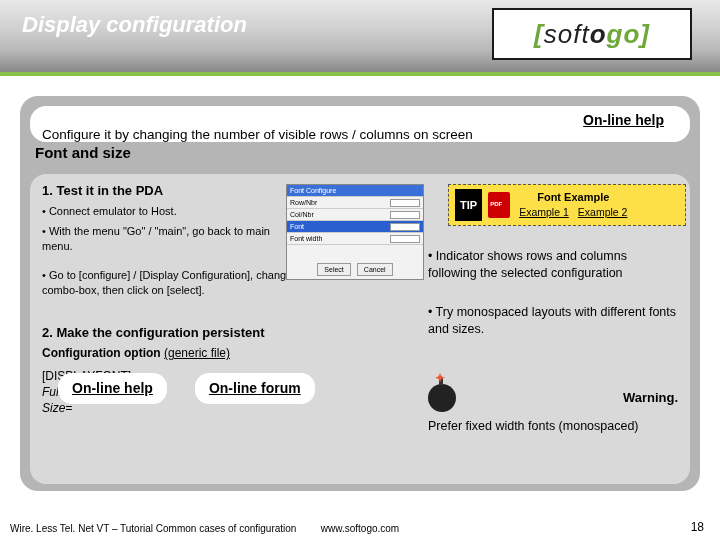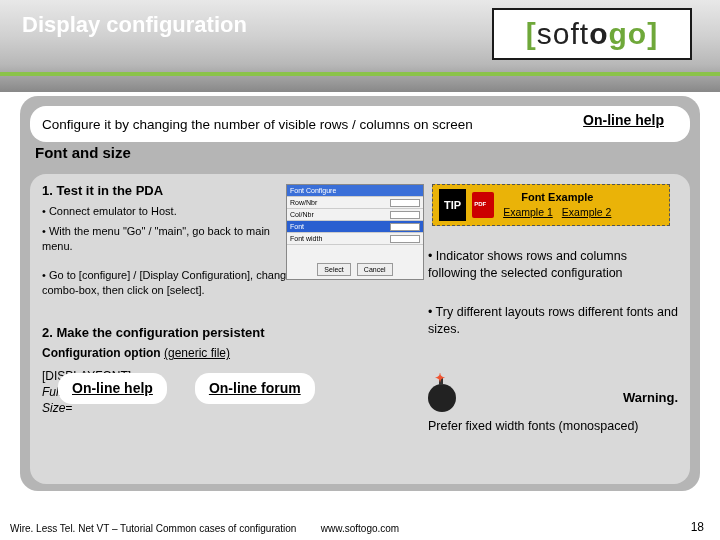--- a/index.html
+++ b/index.html
@@ -1,45 +1,45 @@
 <!DOCTYPE html>
 <html><head>
 <meta charset="utf-8">
 <style>
   * { box-sizing: border-box; margin: 0; padding: 0; }
   body { width: 720px; height: 540px; font-family: Arial, sans-serif; background: #fff; position: relative; overflow: hidden; }
-  .header { position: relative; height: 92px; background: linear-gradient(to bottom, #e8e8e8 0%, #d0d0d0 40%, #b8b8b8 70%, #888 100%); }
+  .header { position: relative; height: 72px; background: linear-gradient(to bottom, #e8e8e8 0%, #d0d0d0 40%, #b8b8b8 70%, #888 100%); font-style: italic; }
   .title { position: absolute; left: 22px; top: 12px; font-size: 22px; font-weight: bold; color: #fff; }
   .logo-box { position: absolute; right: 28px; top: 8px; width: 200px; height: 52px; background: #fff; border: 2px solid #1a1a1a; display: flex; align-items: center; justify-content: center; }
-  .logo { font-family: Arial; font-size: 30px; letter-spacing: 1px; }
+  .logo { font-family: Arial; font-size: 26px; letter-spacing: 1px; }
   .logo .br { color: #6fa83a; font-weight: bold; }
   .logo .soft { color: #222; font-weight: 300; }
   .logo .togo { color: #222; font-weight: bold; }
   .logo .g { color: #6fa83a; }
   .accent { position: absolute; left: 0; top: 72px; width: 720px; height: 4px; background: #8bc34a; }
   .panel { position: absolute; left: 20px; top: 96px; width: 680px; height: 395px; background: #b5b5b5; border-radius: 18px; }
-  .strip { position: absolute; left: 10px; top: 10px; width: 660px; height: 36px; background: #fff; border-radius: 16px; display: flex; align-items: center; padding: 0 12px; font-size: 13.5px; }
+  .strip { position: absolute; left: 10px; top: 10px; width: 660px; height: 36px; background: #fff; border-radius: 16px; display: flex; align-items: flex-end; padding: 0 12px; font-size: 13.5px; }
   .pill-btn { background: #fff; border-radius: 14px; padding: 6px 14px; font-size: 14px; font-weight: bold; text-decoration: underline; display: inline-block; }
   .hlp-top { position: absolute; right: 22px; top: 10px; }
   .sect-lbl { position: absolute; left: 15px; top: 48px; font-weight: bold; font-size: 15px; }
   .card { position: absolute; left: 10px; top: 78px; width: 660px; height: 310px; background: #d9d9d9; border-radius: 16px; padding: 10px 12px; font-size: 11.5px; line-height: 1.35; }
   .col-l { position: absolute; left: 12px; top: 8px; width: 410px; }
   .h-step { font-weight: bold; font-size: 13px; margin-bottom: 4px; }
   .bul { margin: 3px 0 6px 0; font-size: 11px; }
   .col-l .sub { font-size: 12px; margin-top: 4px; }
   .generic { text-decoration: underline; }
   .cfg { margin-top: 6px; font-size: 12px; }
   .fi { font-style: italic; }
   .mock { position: absolute; left: 256px; top: 10px; width: 138px; height: 96px; background: #f2f2f2; border: 1px solid #888; }
   .mock-row { height: 12px; border-bottom: 1px solid #ccc; display:flex; font-size:7px; align-items:center; padding:0 3px; justify-content:space-between; }
   .mock-row .mi { width:30px; height:8px; background:#fff; border:1px solid #999; }
   .mock-hi { background:#2a5fd0; color:#fff; }
   .mock-btns { position:absolute; bottom:3px; left:0; width:100%; display:flex; justify-content:center; gap:6px; }
   .mock-btns span { font-size:7px; background:#eee; border:1px solid #999; padding:1px 6px; }
-  .tip-box { position: absolute; right: 20px; top: 10px; width: 238px; height: 42px; border: 1px dashed #555; background: #eab308; display:flex; align-items:center; padding: 0 6px; gap:6px; }
+  .tip-box { position: absolute; right: 4px; top: 10px; width: 238px; height: 42px; border: 1px dashed #555; background: #fde047; display:flex; align-items:center; padding: 0 6px; gap:6px; }
   .tip-lbl { background:#000; color:#fff; font-size:11px; font-weight:bold; padding: 9px 5px; }
   .pdf-ico { width:22px; height:26px; background:#c00; position:relative; border-radius:2px; }
   .pdf-ico:before { content:"PDF"; position:absolute; font-size:6px; color:#fff; left:2px; top:8px; font-weight:bold; }
   .fex { font-size:11px; }
   .fex .t { font-weight:bold; text-align:center; }
   .fex a { text-decoration: underline; margin: 0 3px; font-size:10.5px; color:#000; }
   .right-txt { position:absolute; right: 12px; width: 250px; font-size: 12.5px; }
   .rt1 { top: 74px; }
   .rt2 { top: 130px; }
   .warn-row { position:absolute; right: 12px; top: 210px; width: 250px; display:flex; align-items:center; gap:8px; font-size:13px; font-weight:bold;justify-content:space-between; }
@@ -129,21 +129,21 @@
       <div class="fex">
         <div class="t">Font Example</div>
         <div>
           <a>Example 1</a>
           <a>Example 2</a>
         </div>
       </div>
     </div>
 
     <div class="right-txt rt1">• Indicator shows rows and columns following the selected  configuration</div>
-    <div class="right-txt rt2">• Try different  layouts rows different fonts and sizes.</div>
+    <div class="right-txt rt2">• Try monospaced  layouts with different fonts and sizes.</div>
 
     <div class="warn-row">
       <div class="bomb"></div>
       <span>Warning.</span>
     </div>
     <div class="warn-txt">Prefer fixed width fonts (monospaced)</div>
   </div>
 </div>
 
 <div class="footer-l">Wire. Less Tel. Net VT – Tutorial Common cases of configuration</div>

